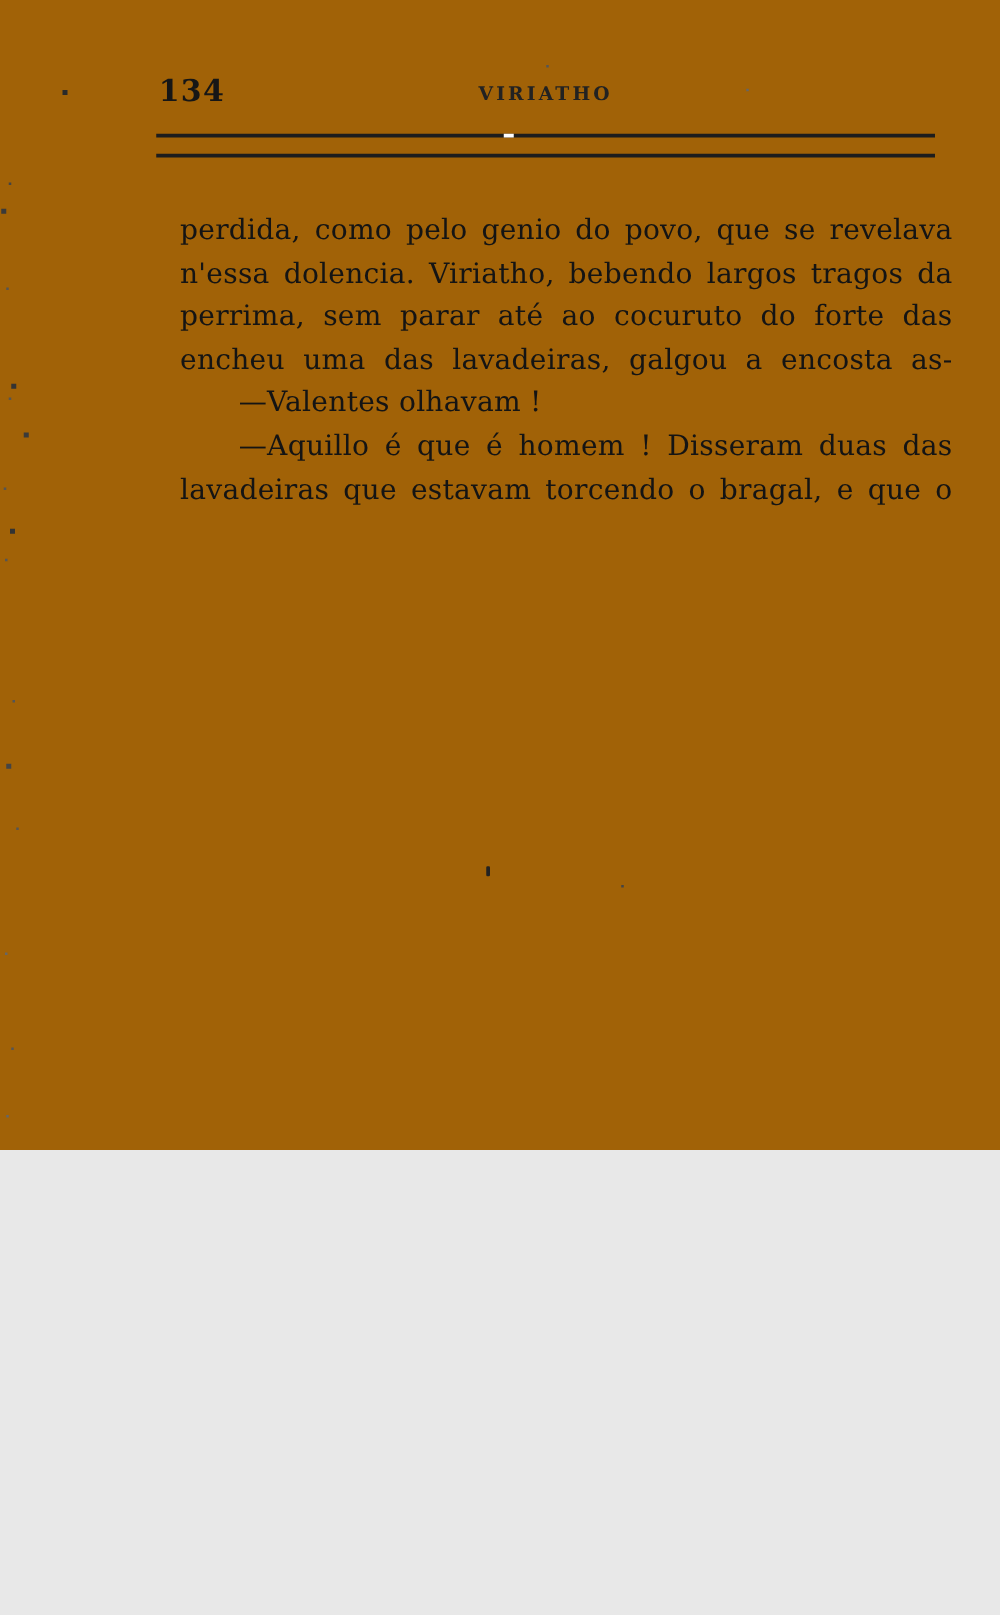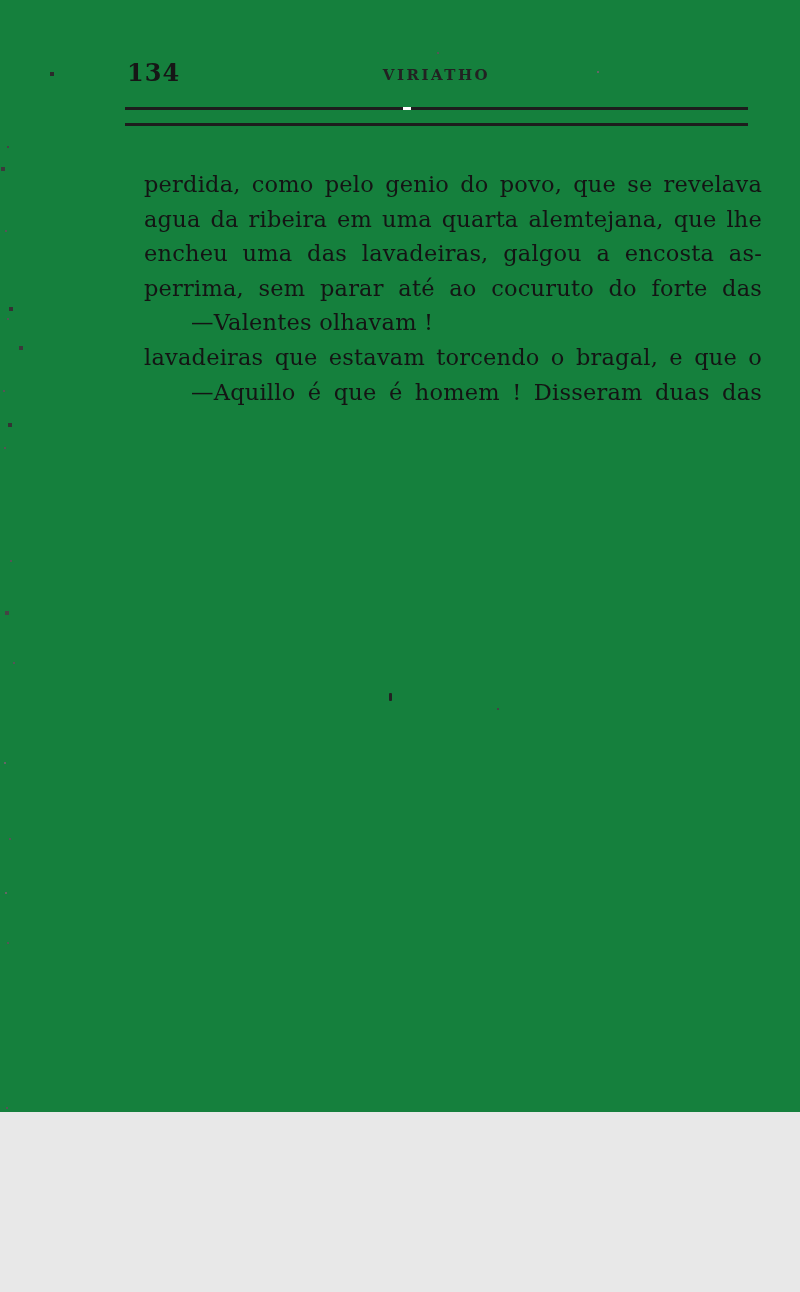--- a/index.html
+++ b/index.html
@@ -3,23 +3,23 @@
 <meta charset="utf-8">
 <style>
   html, body {
     margin: 0;
     padding: 0;
     background: #e8e8e8;
   }
   .page {
     position: relative;
     width: 800px;
-    height: 1112px;
+    height: 920px;
     margin: 0 auto;
-    background: #15803d;
+    background: #a16207;
     overflow: hidden;
     font-family: "DejaVu Serif", "Liberation Serif", serif;
     color: #1b1b1b;
   }
   
   .page-number {
     position: absolute;
     left: 127px;
     top: 58px;
     font-size: 24px;
@@ -127,24 +127,24 @@
 <div class="page">
 
   <div class="page-number">134</div>
 
   <div class="running-title">VIRIATHO</div>
 
   <div class="double-rule"></div>
 
   <div class="text-block">
     <div class="line">perdida, como pelo genio do povo, que se revelava</div>
-    <div class="line">agua da ribeira em uma quarta alemtejana, que lhe</div>
+    <div class="line">n'essa dolencia. Viriatho, bebendo largos tragos da</div>
+    <div class="line">perrima, sem parar até ao cocuruto do forte das</div>
     <div class="line">encheu uma das lavadeiras, galgou a encosta as-</div>
-    <div class="line">perrima, sem parar até ao cocuruto do forte das</div>
     <div class="line end indent">—Valentes olhavam !</div>
+    <div class="line indent">—Aquillo é que é homem !  Disseram duas das</div>
     <div class="line">lavadeiras que estavam torcendo o bragal, e que o</div>
-    <div class="line indent">—Aquillo é que é homem !  Disseram duas das</div>
   </div>
 
   <div class="specks"></div>
   <div class="mark-apostrophe"></div>
 
 </div>
 
 </body></html>

